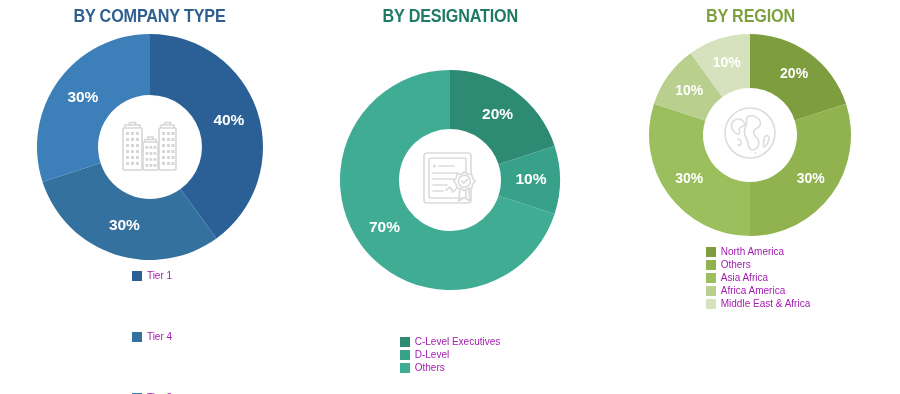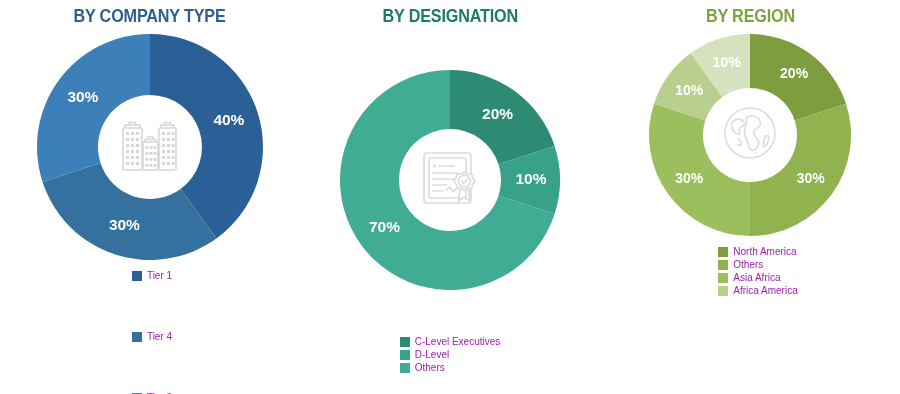--- a/index.html
+++ b/index.html
@@ -321,16 +321,20 @@
           <span class="legend-text">Others</span>
         </div>
         <div class="legend-row">
           <span class="legend-swatch" style="background: rgb(156, 191, 94);"></span>
           <span class="legend-text">Asia Africa</span>
         </div>
         <div class="legend-row">
           <span class="legend-swatch" style="background: rgb(184, 207, 142);"></span>
           <span class="legend-text">Africa America</span>
         </div>
+        <div class="legend-row">
+          <span class="legend-swatch" style="background: rgb(214, 226, 189);"></span>
+          <span class="legend-text">Middle East &amp; Africa</span>
+        </div>
       </div>
   </div>
 
 </div>
 
 </body></html>

